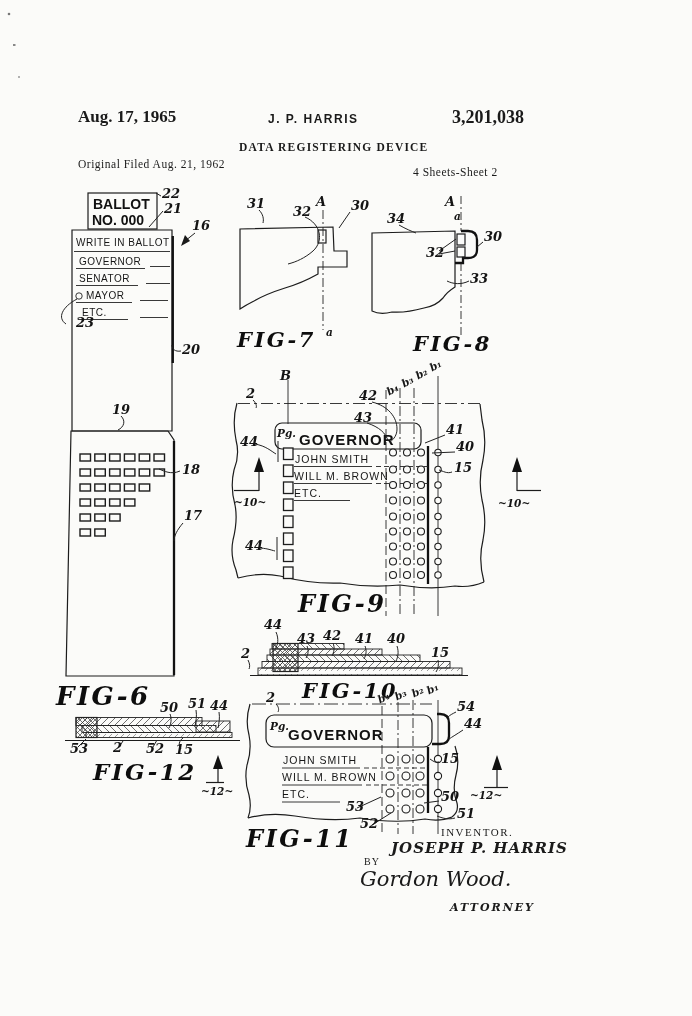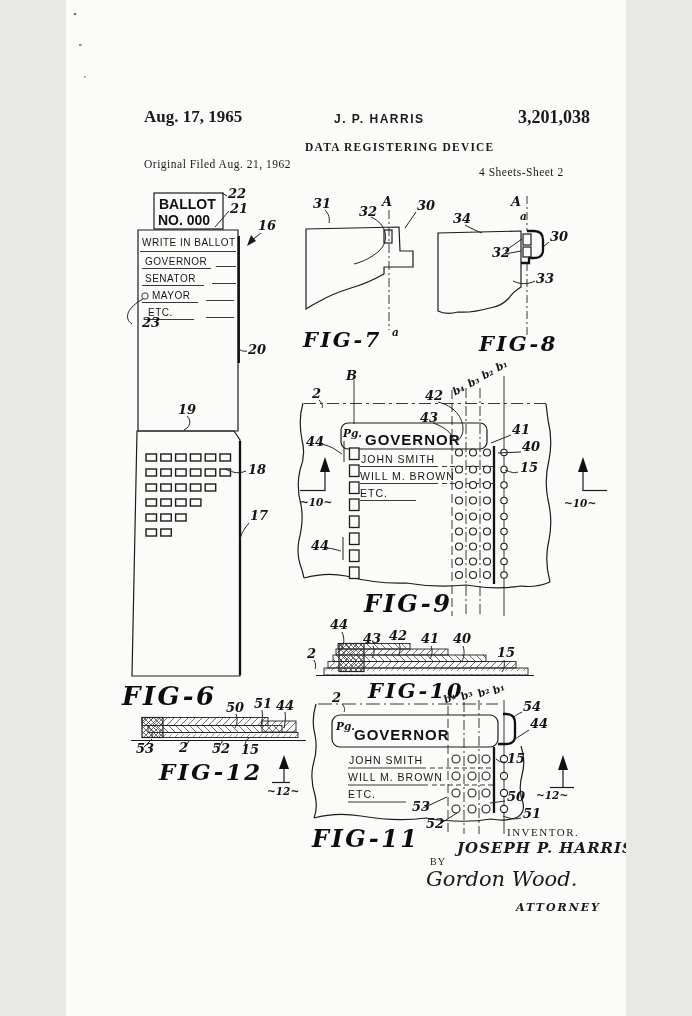--- a/index.html
+++ b/index.html
@@ -1,16 +1,16 @@
 <!DOCTYPE html>
 <html><head>
 <meta charset="utf-8">
 <style>
   html,body{margin:0;padding:0;background:#e8e8e6;}
-  .page{position:relative;width:560px;height:1016px;background:#fbfbf9;margin:0 auto;overflow:hidden;}
+  .page{position:relative;width:692px;height:1016px;background:#fbfbf9;margin:0 auto;overflow:hidden;}
   svg{display:block;}
   text{fill:#1a1a1a;}
   .hdr-date{font-family:"Liberation Serif",serif;font-weight:bold;font-size:17px;}
   .hdr-name{font-family:"Liberation Sans",sans-serif;font-weight:bold;font-size:12px;letter-spacing:1.5px;}
   .hdr-num{font-family:"Liberation Serif",serif;font-weight:bold;font-size:18px;}
   .hdr-title{font-family:"Liberation Serif",serif;font-weight:600;font-size:11.5px;letter-spacing:1.2px;}
   .hdr-small{font-family:"Liberation Serif",serif;font-size:11.5px;letter-spacing:0.5px;}
   .ref{font-family:"DejaVu Serif",serif;font-style:italic;font-weight:bold;font-size:13px;fill:#141414;}
   .ref-sm{font-family:"DejaVu Serif",serif;font-style:italic;font-weight:bold;font-size:10.5px;fill:#141414;}
   .cap{font-family:"DejaVu Serif",serif;font-style:italic;font-weight:bold;letter-spacing:2.5px;fill:#0d0d0d;}

